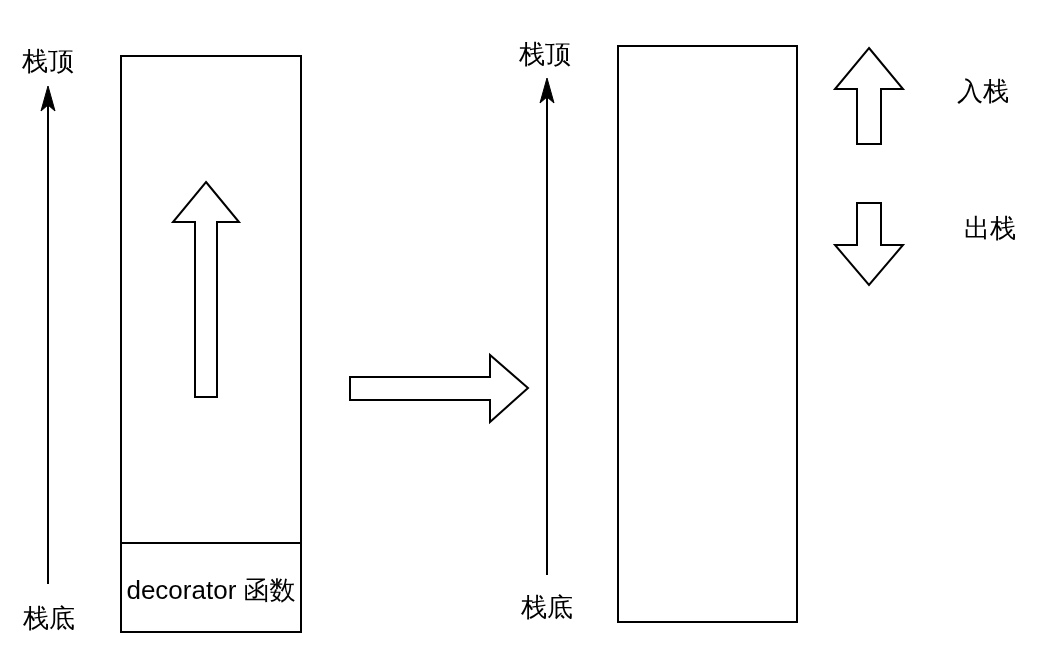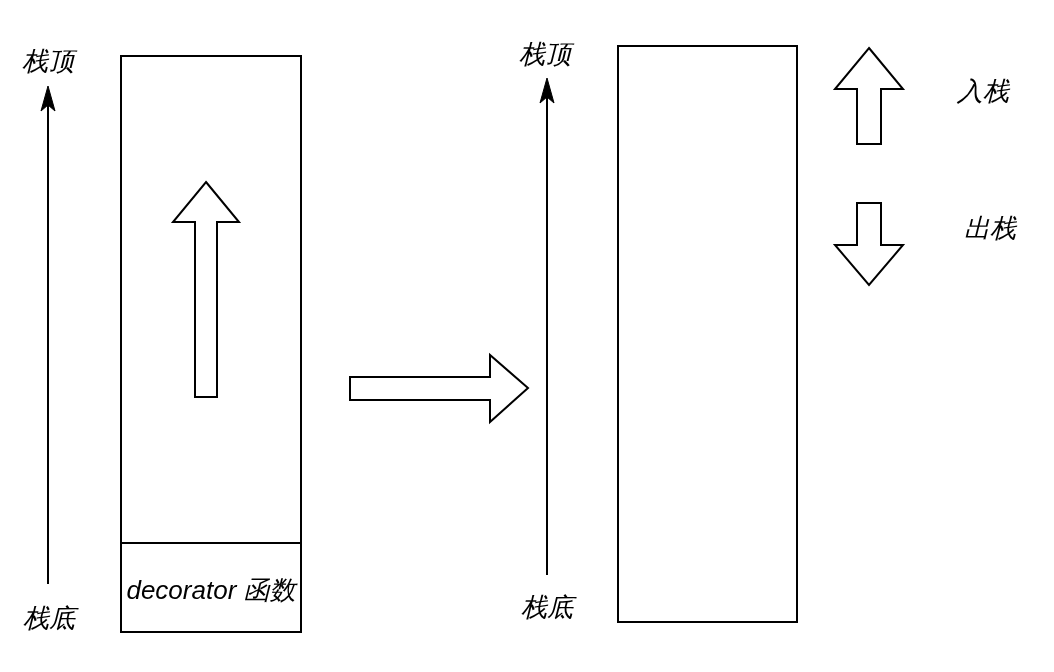--- a/index.html
+++ b/index.html
@@ -6,21 +6,20 @@
     margin: 0;
     padding: 0;
     background: #ffffff;
   }
   .canvas {
     position: relative;
     width: 1054px;
     height: 672px;
     background: #ffffff;
     overflow: hidden;
-    font-style: italic;
   }
   svg {
     display: block;
   }
   .shape {
     fill: #ffffff;
     stroke: #000000;
     stroke-width: 2;
     stroke-linejoin: miter;
   }

